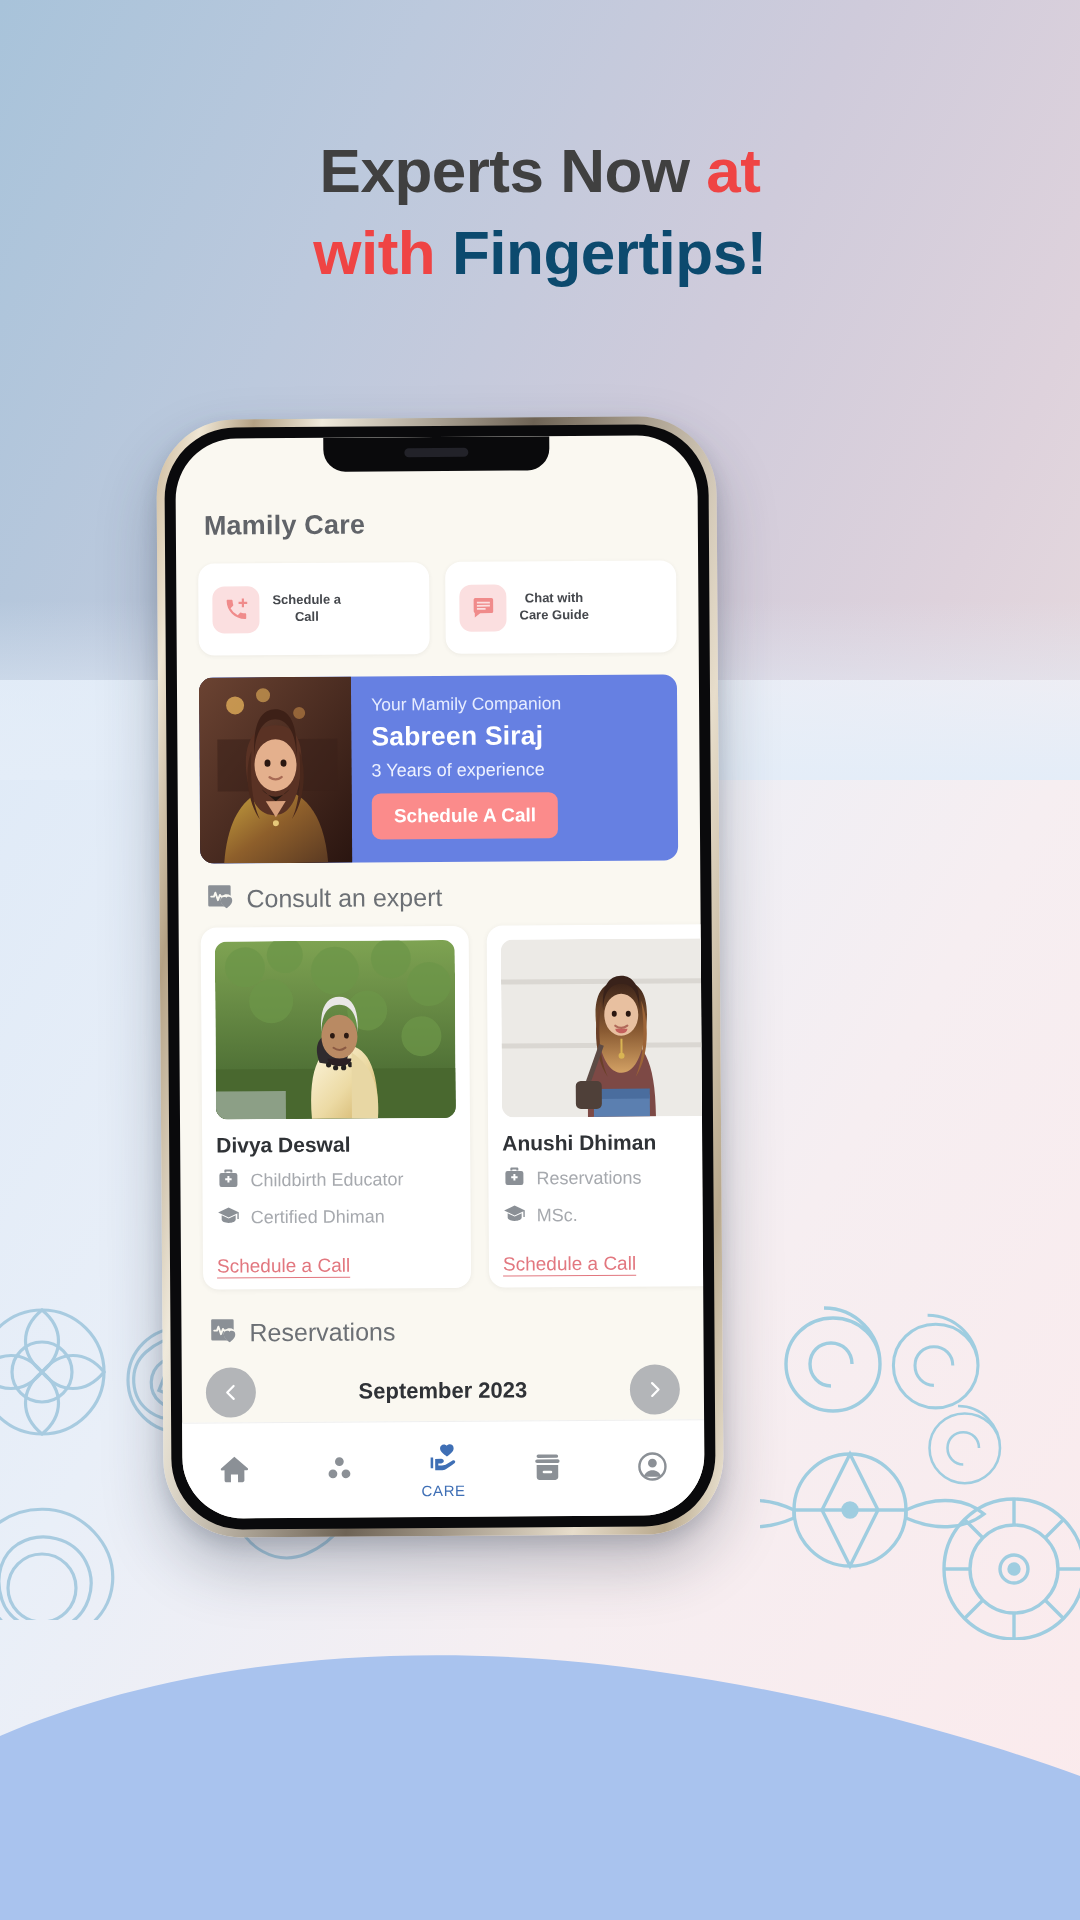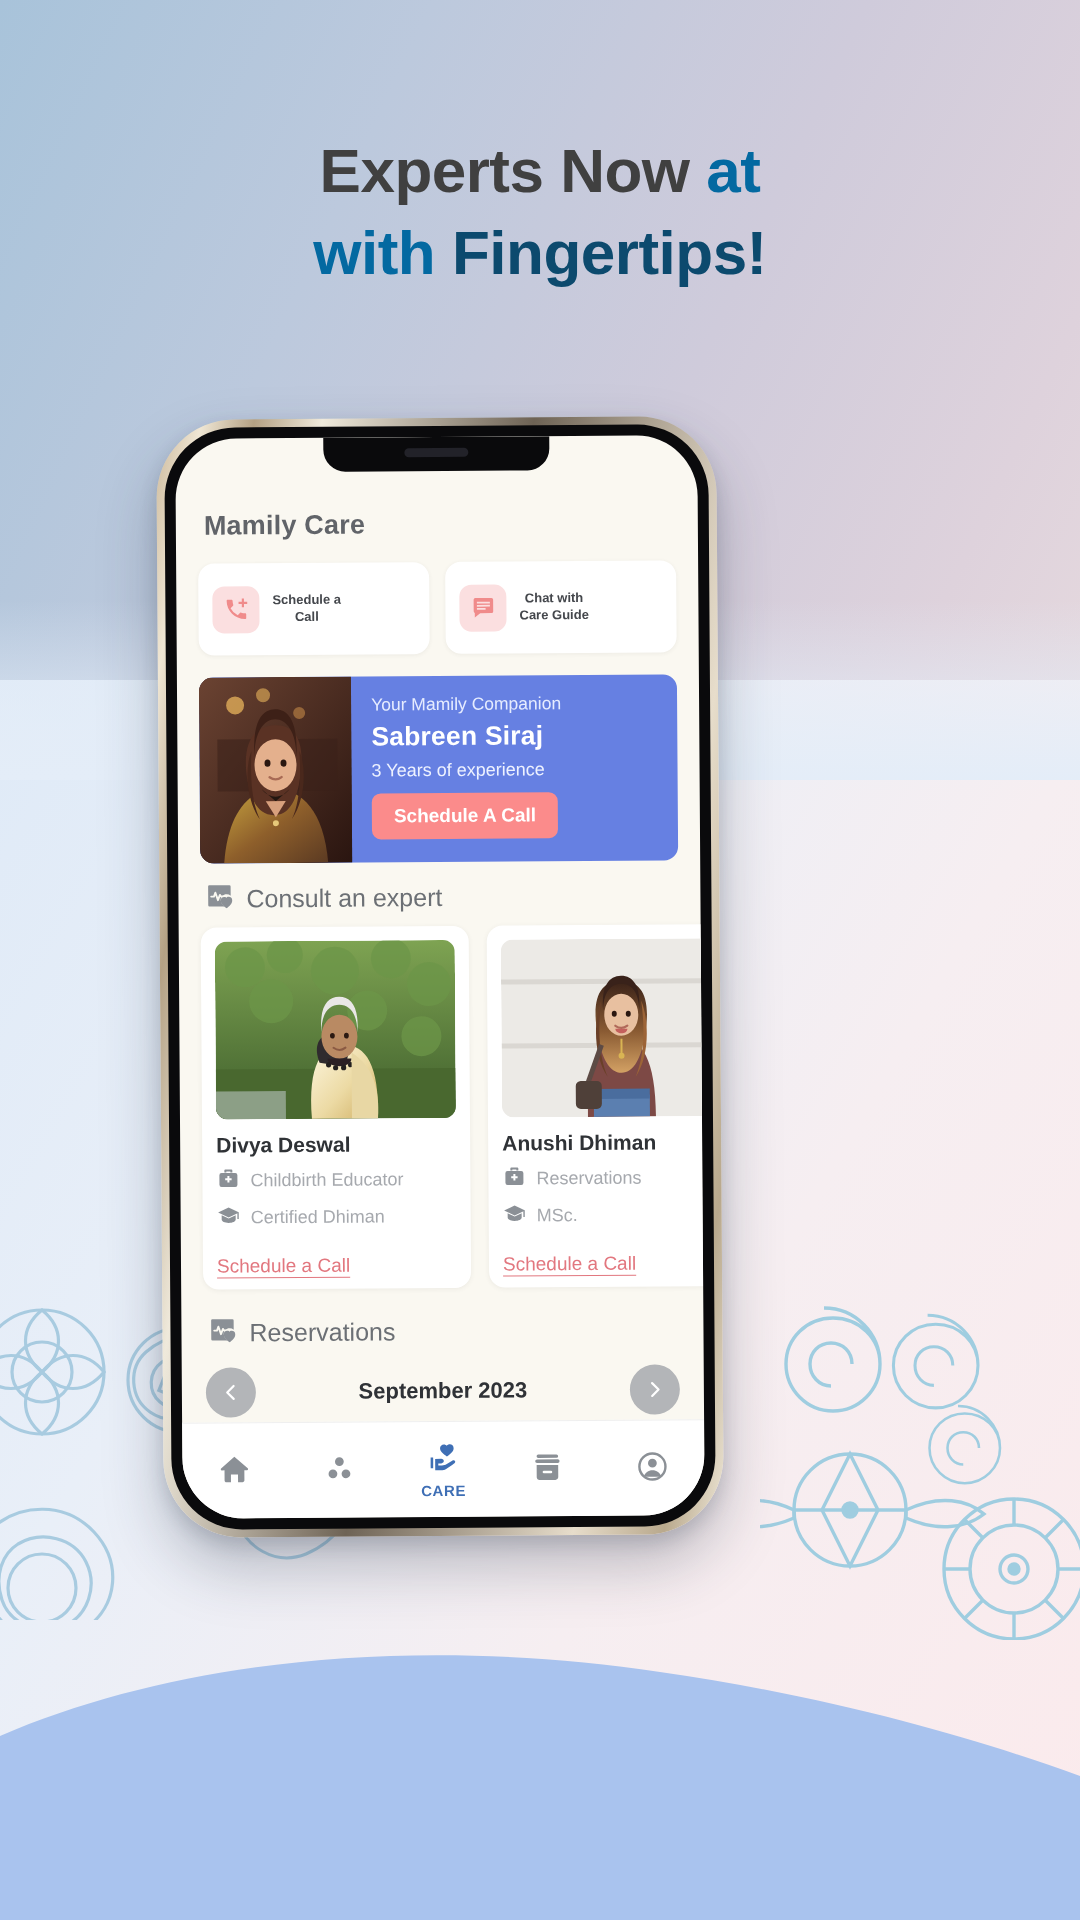--- a/index.html
+++ b/index.html
@@ -30,21 +30,21 @@
     position:absolute; top:140px; left:0; right:0;
     text-align:center;
     font-size:62px; line-height:1.0;
     font-weight:700;
     letter-spacing:-0.5px;
     color:#2b2f33;
   }
   .headline .l2 { display:block; margin-top:20px; }
   .hl-pink { color:#404040; }
   .hl-blue { color:#0c4a6e; }
-  .hl-dark { color:#0369a1; }
+  .hl-dark { color:#ef4444; }
 
   
   .phone {
     position:absolute;
     left:160px; top:418px;
     width:560px; height:1118px;
     border-radius:78px;
     background:linear-gradient(100deg,#cbb89a 0%,#efe6d4 6%,#b4a184 13%,#efe9db 22%,#6e6355 50%,#e7ddcb 80%,#b9a98d 92%,#efe8d8 100%);
     padding:8px;
     box-shadow:0 30px 60px rgba(40,50,70,.28), 0 8px 18px rgba(40,50,70,.16);
@@ -143,21 +143,21 @@
     width:50px;height:50px;border-radius:50%;background:#b3b5b8;border:0;
     display:flex;align-items:center;justify-content:center;cursor:pointer;
   }
   .month-label{ font-size:22px; font-weight:700; color:#2f3236; }
 
   .tabbar{
     height:96px; background:#ffffff; display:flex; align-items:center;
     border-top:1px solid #efefef;
   }
   .tab{ flex:1; display:flex; flex-direction:column; align-items:center; justify-content:center; gap:3px; cursor:pointer;}
-  .tab-label{ font-size:15px; color:#3f6fb5; letter-spacing:.6px; font-weight:700; }
+  .tab-label{ font-size:15px; color:#3f6fb5; letter-spacing:.6px; font-weight:400; }
 </style>
 </head>
 <body>
 
 <div class="bg-layer">
   <div class="bg-soft"></div>
   <div class="bg-top-fade"></div>
 
   <div class="ornaments">
 

